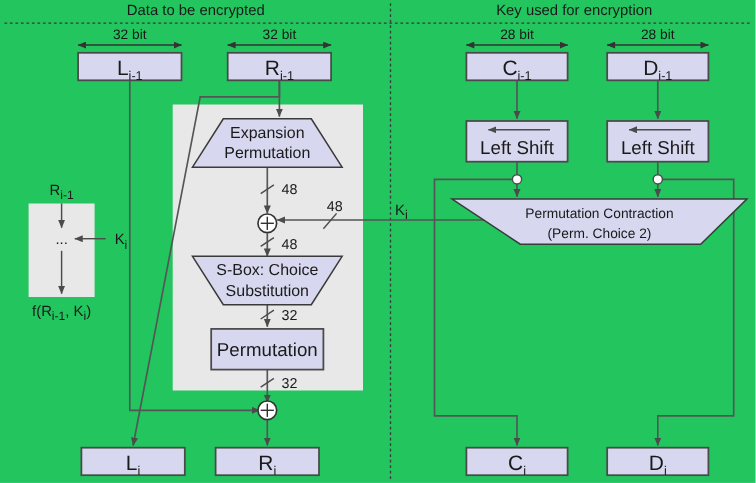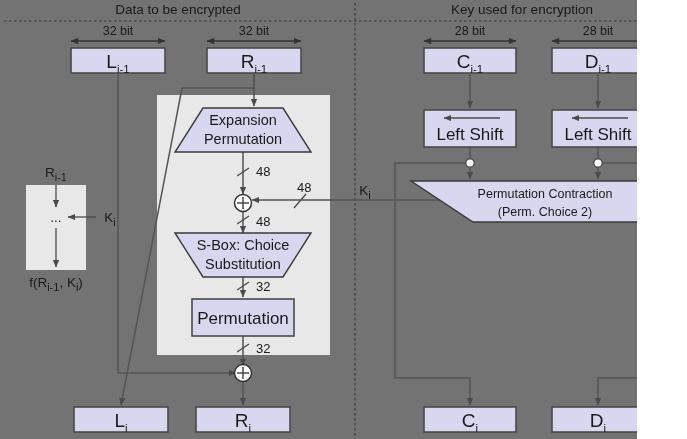--- a/index.html
+++ b/index.html
@@ -2,23 +2,23 @@
 <html><head>
 <meta charset="utf-8">
 <style>
   html, body {
     margin: 0;
     padding: 0;
     background: #ffffff;
   }
   #diagram-root {
     position: relative;
-    width: 637px;
+    width: 687px;
     height: 439px;
-    background: #737373;
+    background: #22c55e;
     font-family: "Liberation Sans", sans-serif;
     overflow: hidden;
   }
   svg { display: block; }
 
   
   .node-box {
     fill: #d7d7ef;
     stroke: #4a4a4a;
     stroke-width: 1.6;

